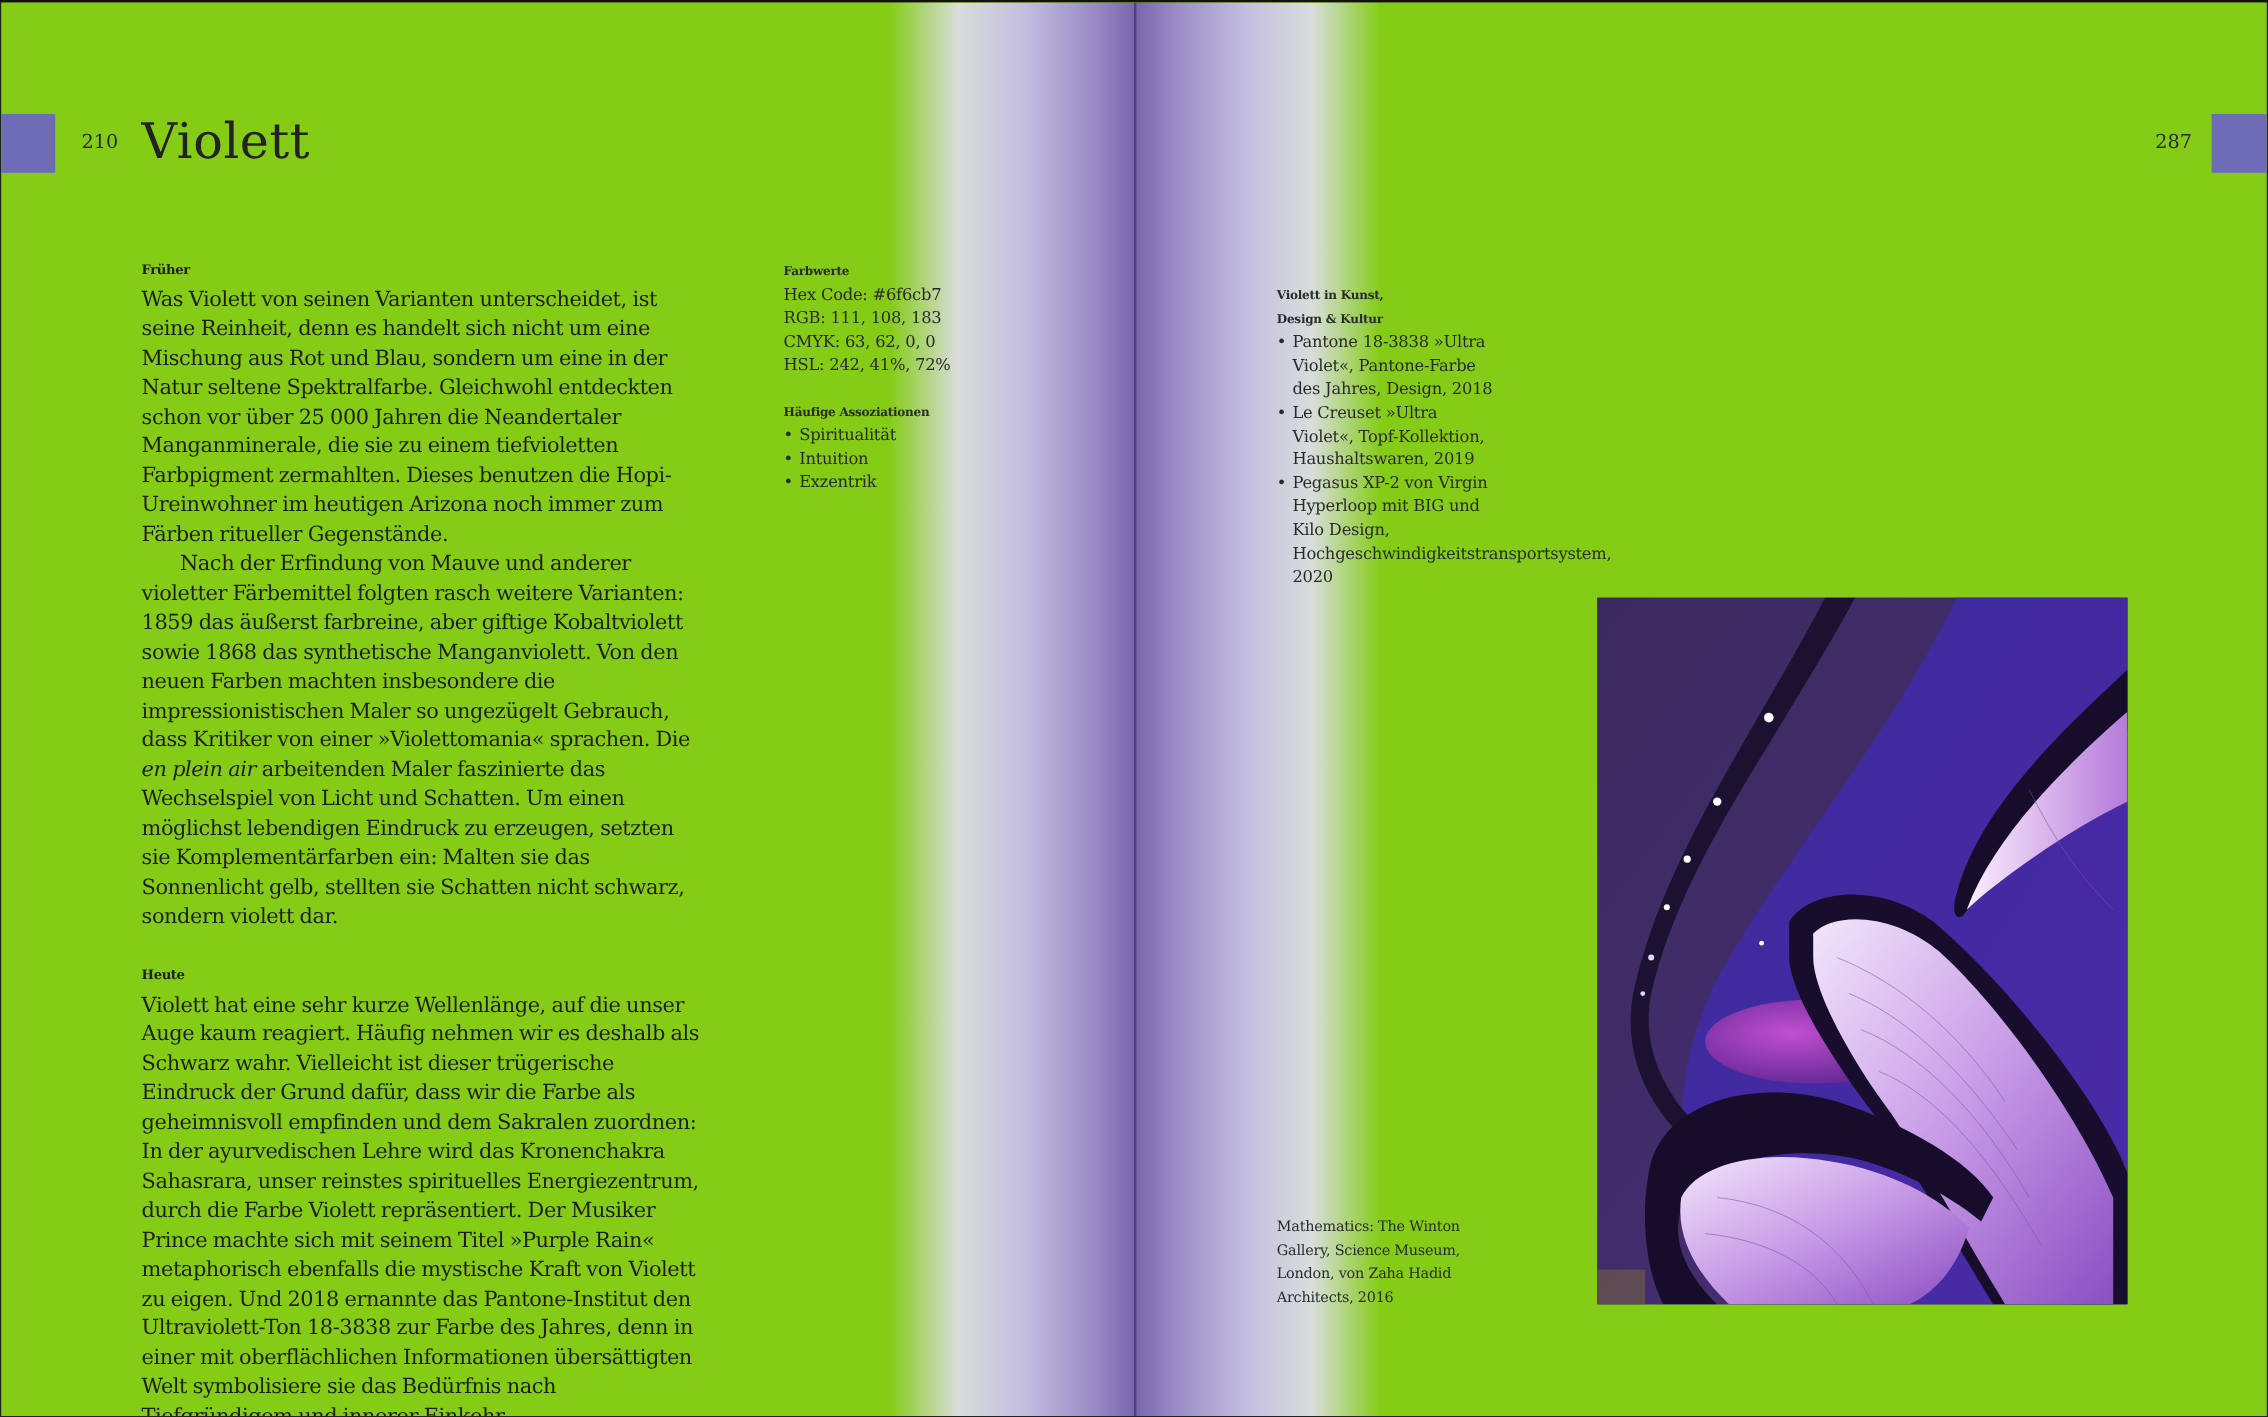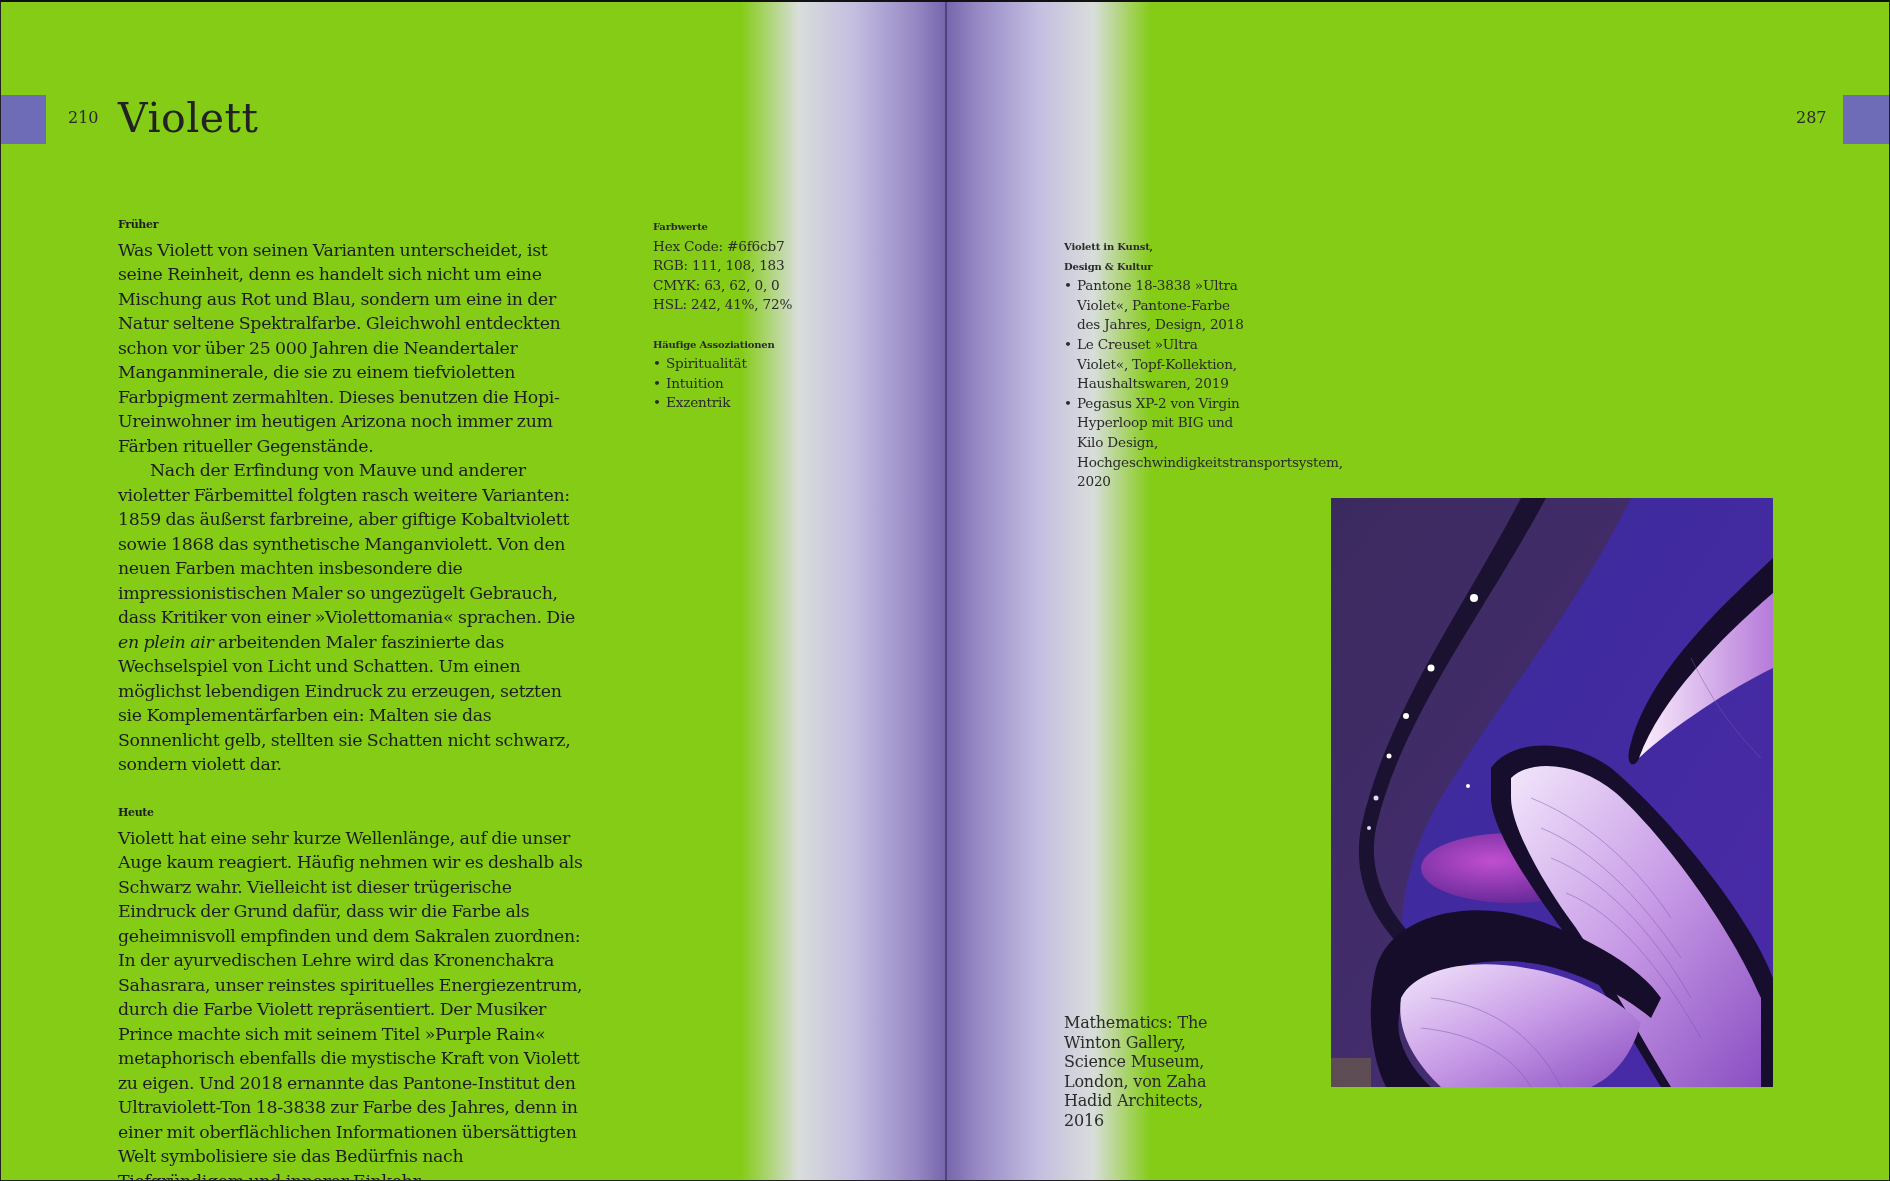--- a/index.html
+++ b/index.html
@@ -87,21 +87,21 @@
     .side li { padding-left: 13px; position: relative; }
     .side li::before {
       content: "•"; position: absolute; left: 0; top: 0;
     }
     .side-left { left: 652px; top: 215px; width: 200px; }
     .side-right { left: 1063px; top: 215px; width: 180px; margin-top: 20px; }
     .side .gap { height: 19.6px; }
     .col-right { left: 1329px; top: 211px; width: 450px; letter-spacing: -0.35px; word-spacing: -0.5px; }
     .caption {
       position: absolute; left: 1063px; top: 1011px; width: 180px;
-      font-size: 16px; line-height: 19.6px; color: #2a2a2a;
+      font-size: 12px; line-height: 19.6px; color: #2a2a2a;
       letter-spacing: -0.2px;
     }
     .photo {
       position: absolute; left: 1330px; top: 496px;
       width: 442px; height: 589px;
       overflow: hidden;
       background: #3a2a6a;
     }
     .photo svg { display: block; }
     em { font-style: italic; }

